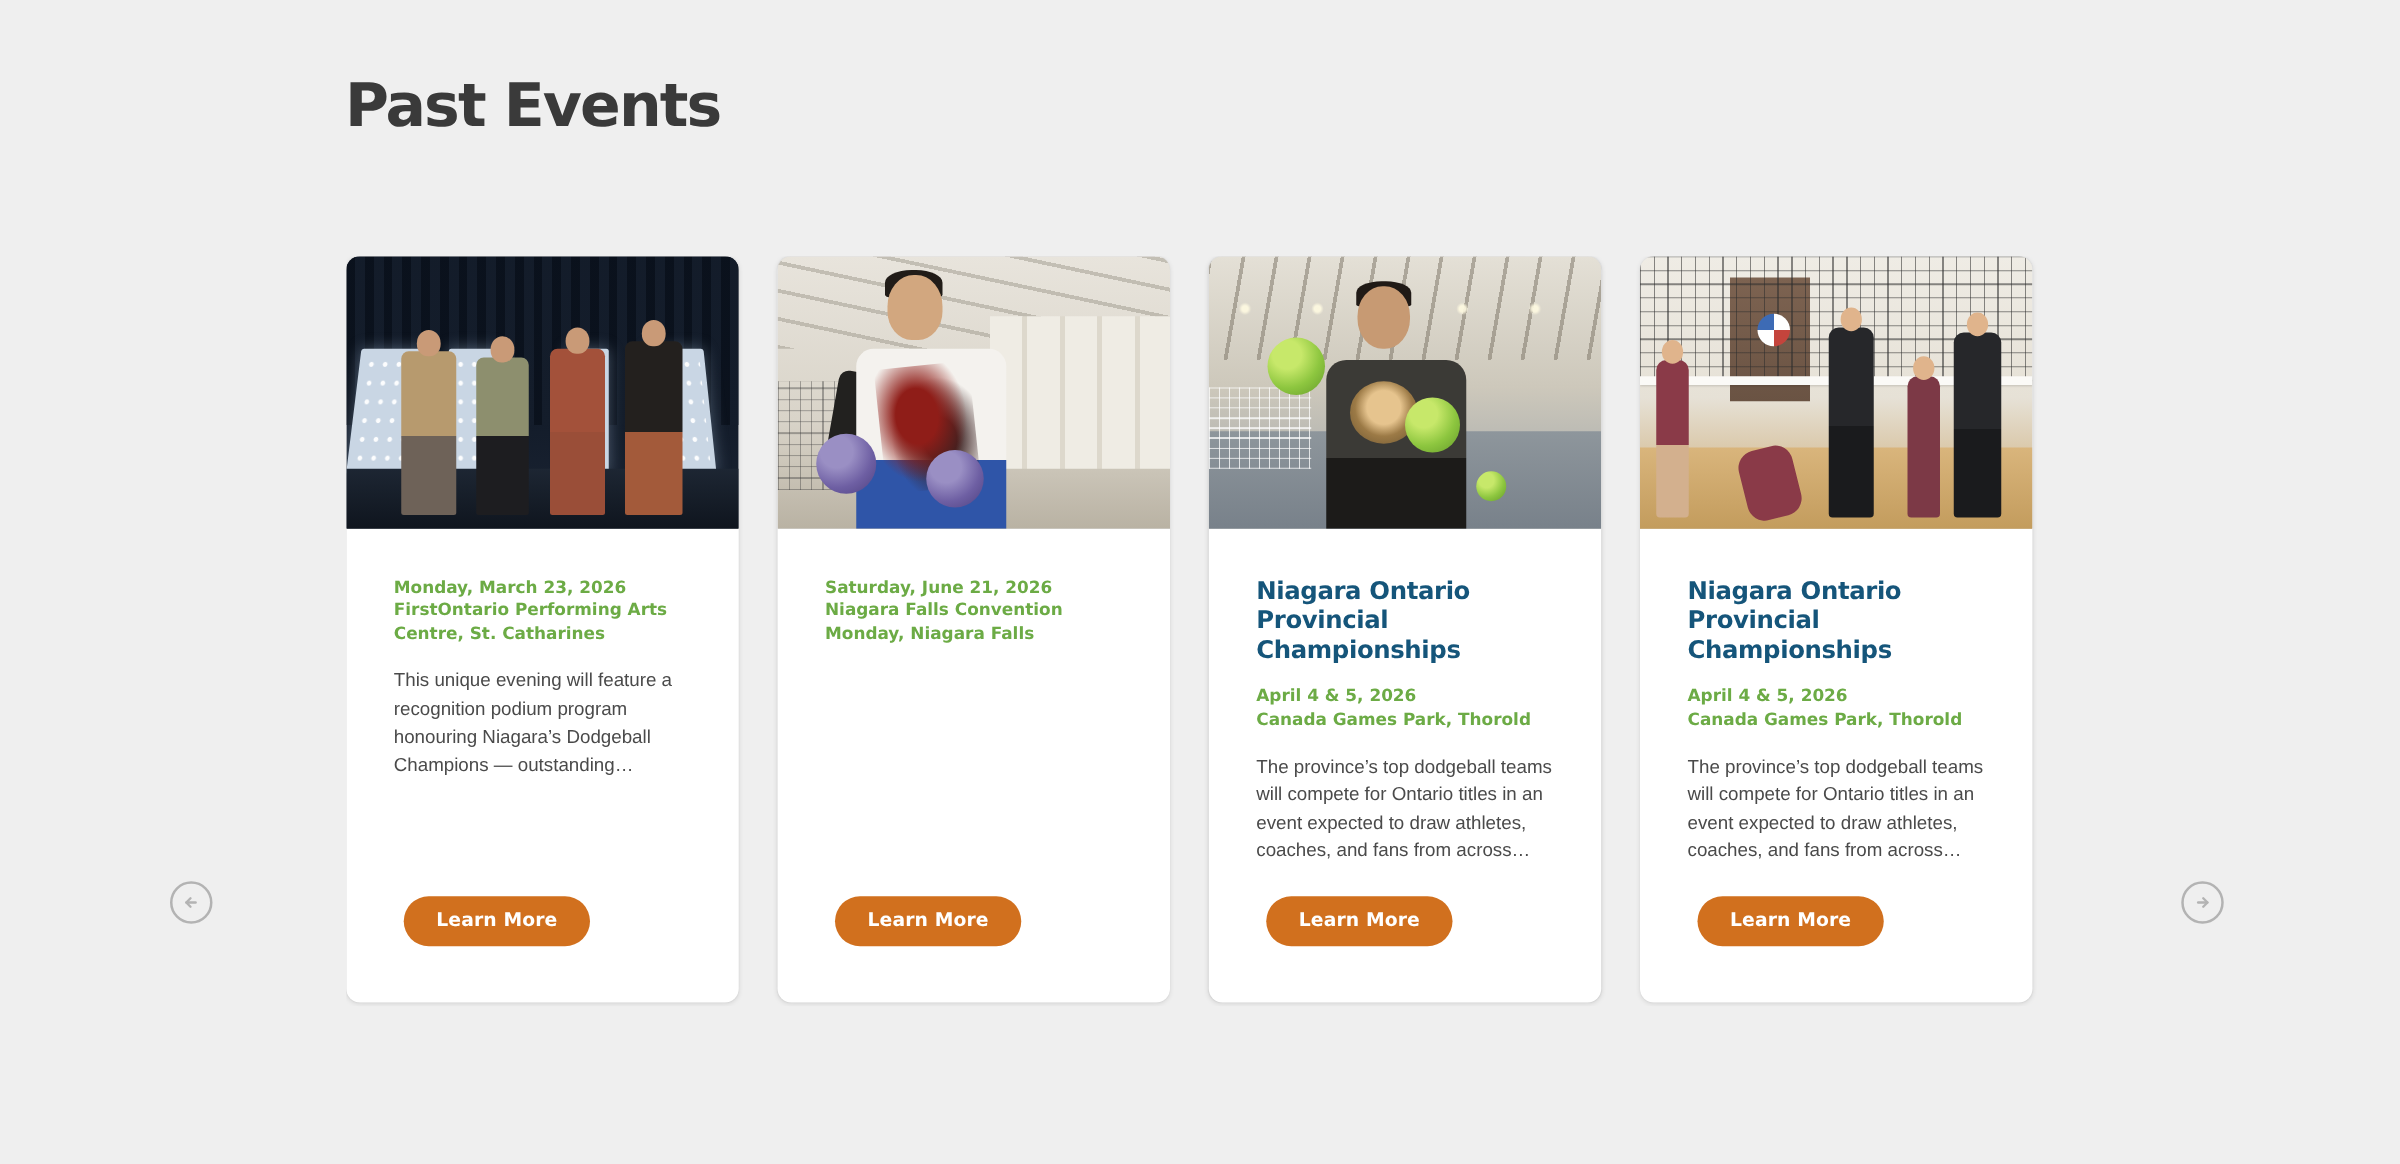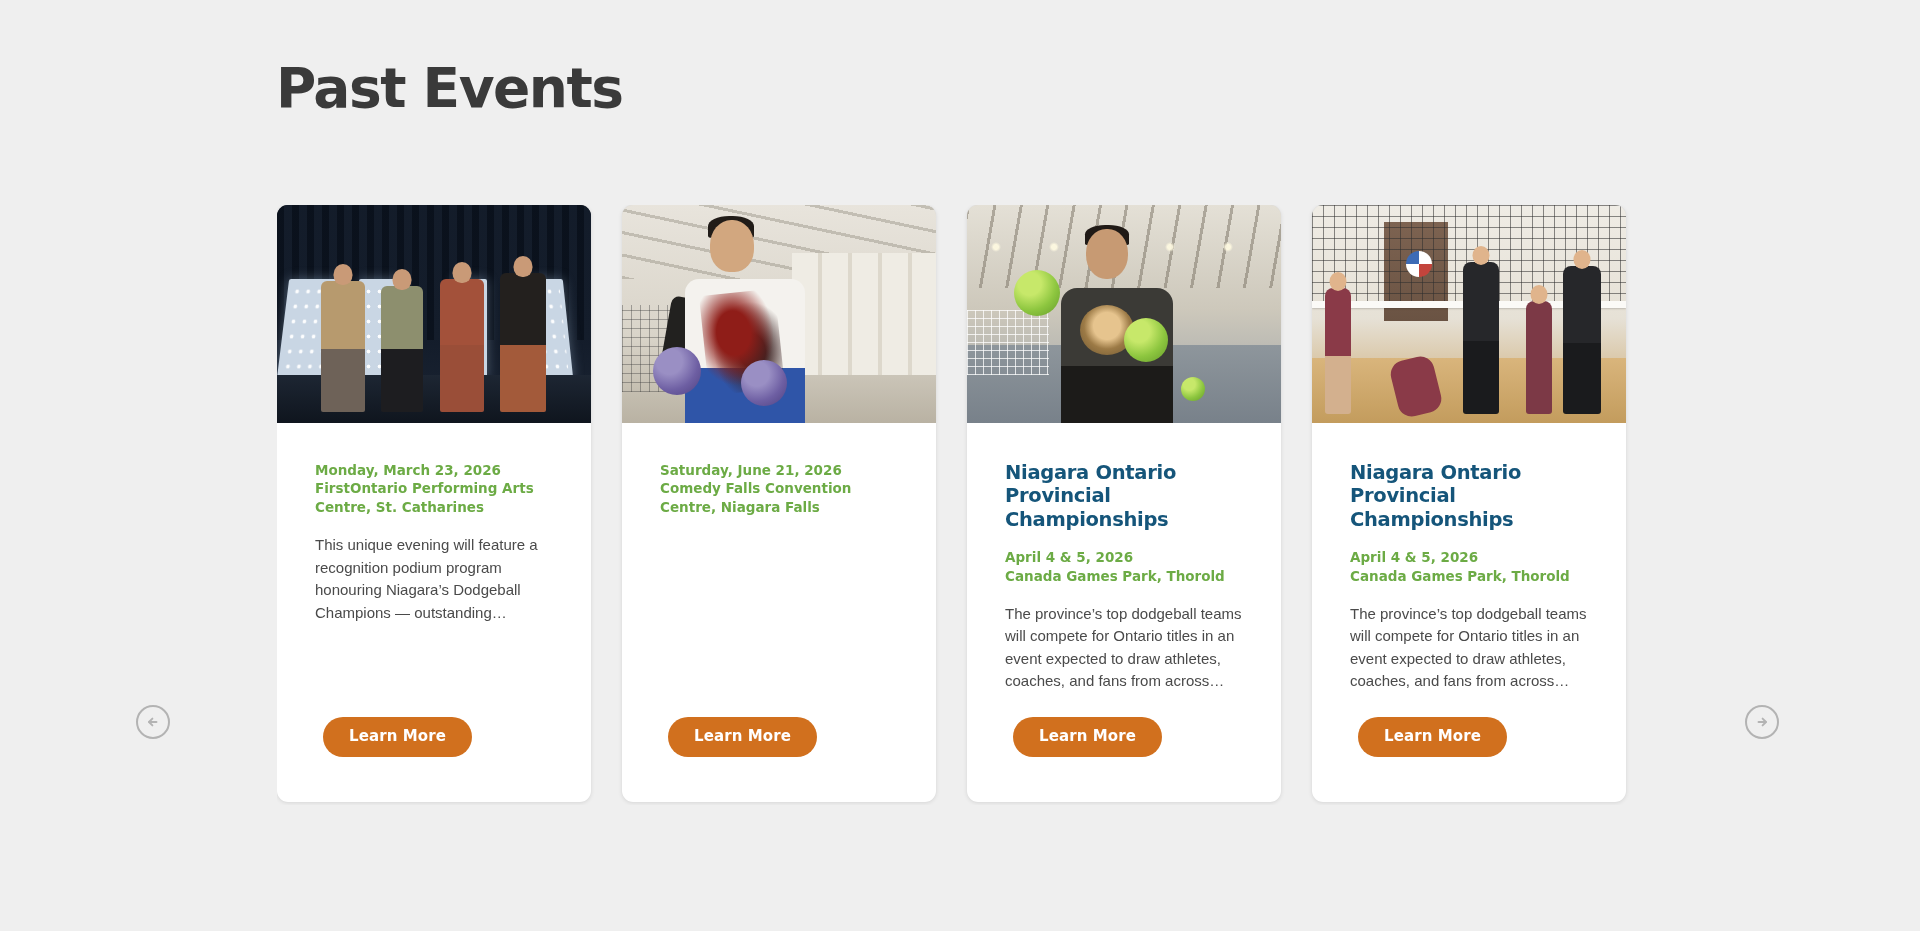--- a/index.html
+++ b/index.html
@@ -15,21 +15,21 @@
     font-family: "Liberation Sans", sans-serif;
     position: relative;
   }
 
   
   .page-title {
     position: absolute;
     left: 276px;
     top: 60px;
     font-family: "DejaVu Sans", sans-serif;
-    font-size: 55px;
+    font-size: 48px;
     font-weight: 700;
     letter-spacing: -1.5px;
     color: #3a3a3a;
     line-height: 1.05;
   }
 
   
   .carousel {
     position: absolute;
     left: 0;
@@ -370,21 +370,21 @@
           <div class="jersey-art"></div>
           <div class="hair"></div>
           <div class="head"></div>
           <div class="ball b1"></div>
           <div class="ball b2"></div>
         </div>
       </div>
       <div class="card-body">
         <div class="card-meta">
           <div>Saturday, June 21, 2026</div>
-          <div>Comedy Falls Convention Centre, Niagara Falls</div>
+          <div>Niagara Falls Convention Monday, Niagara Falls</div>
         </div>
         <div class="card-cta-wrap">
           <button class="btn-learn-more">Learn More</button>
         </div>
       </div>
     </article>
 
     <article class="card">
       <div class="card-media">
         <div class="photo ph-gym2">

